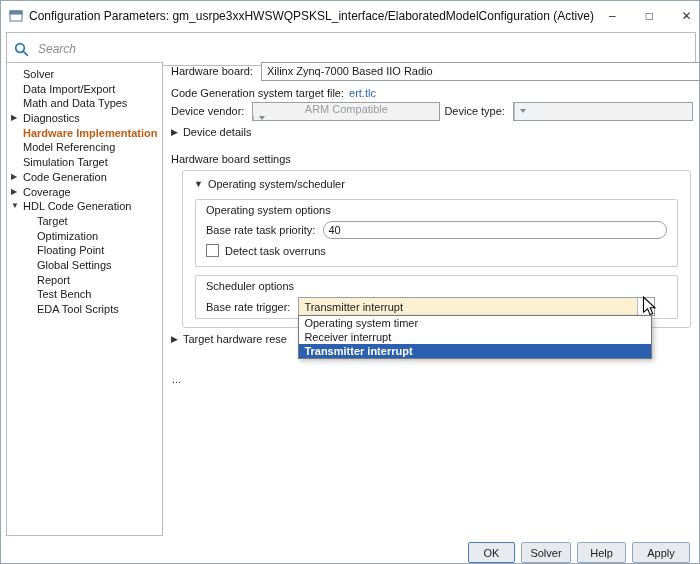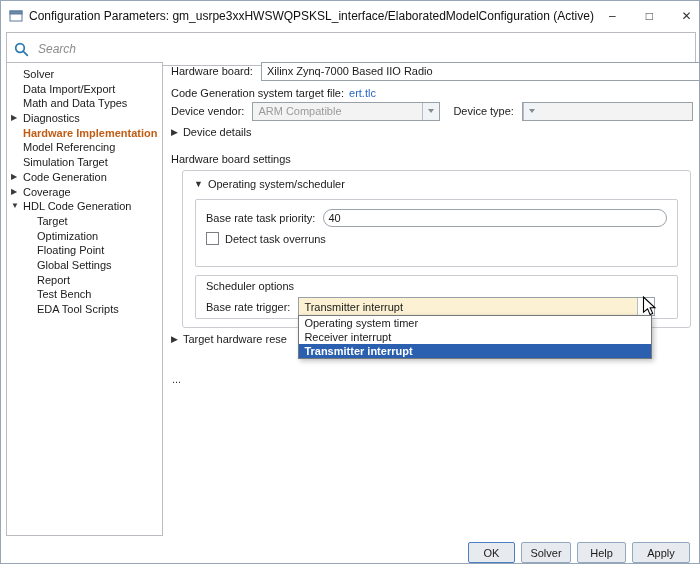--- a/index.html
+++ b/index.html
@@ -47,22 +47,22 @@
   .combo { display:flex; align-items:center; height:19px; border:1px solid #98a0a8; background:#fff; }
   .combo .val { flex:1; padding:0 5px; white-space:nowrap; overflow:hidden; }
   .combo .arrow-btn { width:17px; align-self:stretch; display:flex; align-items:center; justify-content:center; border-left:1px solid #b7bcc2; background:#f1f4f7; }
   .tri { width:0; height:0; border-left:3.5px solid transparent; border-right:3.5px solid transparent; border-top:4px solid #3c3c3c; }
   .combo.disabled { background:#f3f3f3; }
   .combo.disabled .val { color:#9a9a9a; }
   .combo.disabled .tri { border-top-color:#8a8a8a; }
   .combo.focused { background:#fcf1d2; }
   .combo.focused .arrow-btn { background:#fdfdfd; }
   .hb-combo { flex:1; margin-left:8px; }
-  .dv-combo { width:188px; margin-left:8px; }
-  .dt-lbl   { margin-left:13px; }
+  .dv-combo { width:188px; margin-left:8px;flex-direction:column; }
+  .dt-lbl   { margin-left:4px; }
   .dt-combo { flex:1; margin-left:8px; }
 
   
   .panel { position:absolute; left:181px; top:169px; width:509px; height:158px; border:1px solid #c9cdd2; border-radius:3px; background:#fff; }
   .panel-header { display:flex; align-items:center; gap:5px; padding:7px 0 0 11px; cursor:default; }
   .group { position:absolute; left:12px; right:12px; border:1px solid #c9cdd2; border-radius:2px; padding:4px 10px 0 10px; background:#fff; }
   .g-os { top:28px; height:68px; }
   .g-sched { top:104px; height:44px; }
   .group-title { white-space:nowrap; }
   .grow { display:flex; align-items:center; margin-top:5px; }
@@ -179,20 +179,21 @@
 
   <div class="hw-settings-title">Hardware board settings</div>
 
   <div class="panel">
     <div class="panel-header">
       <span class="sec-arrow">▼</span>
       <span>Operating system/scheduler</span>
     </div>
 
     <div class="group g-os">
+      <div class="group-title">Operating system options</div>
       <div class="grow">
         <span class="lbl">Base rate task priority:</span>
         <input class="txt flex1" value="40" style="">
       </div>
       <div class="grow">
         <span class="checkbox"></span>
         <span class="lbl">Detect task overruns</span>
       </div>
     </div>
 

